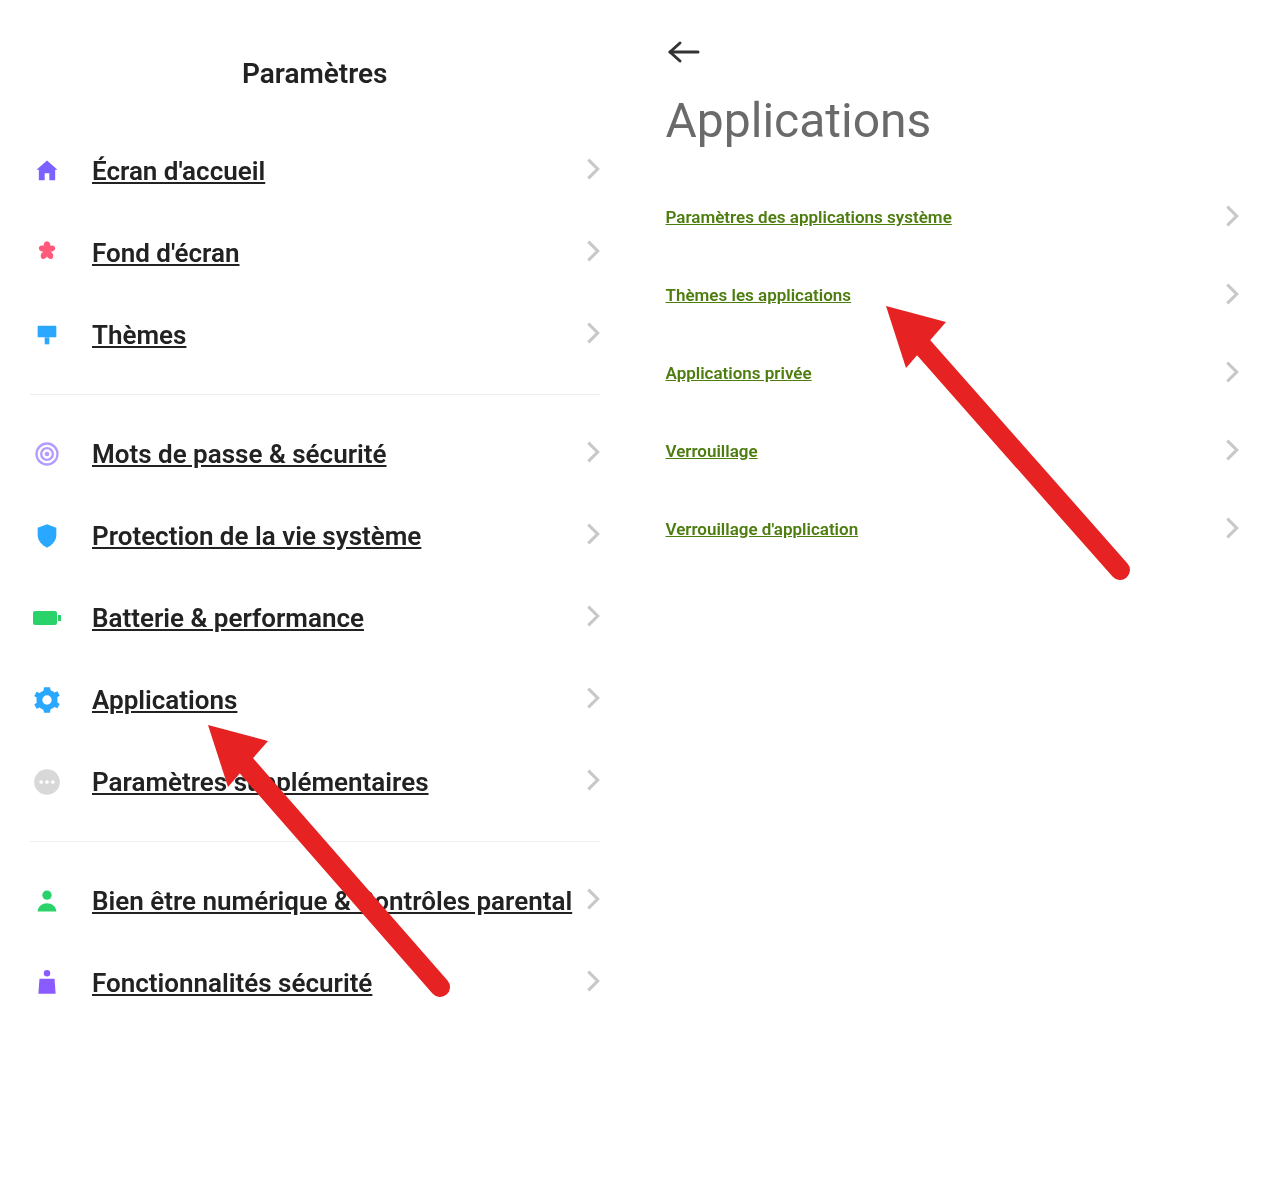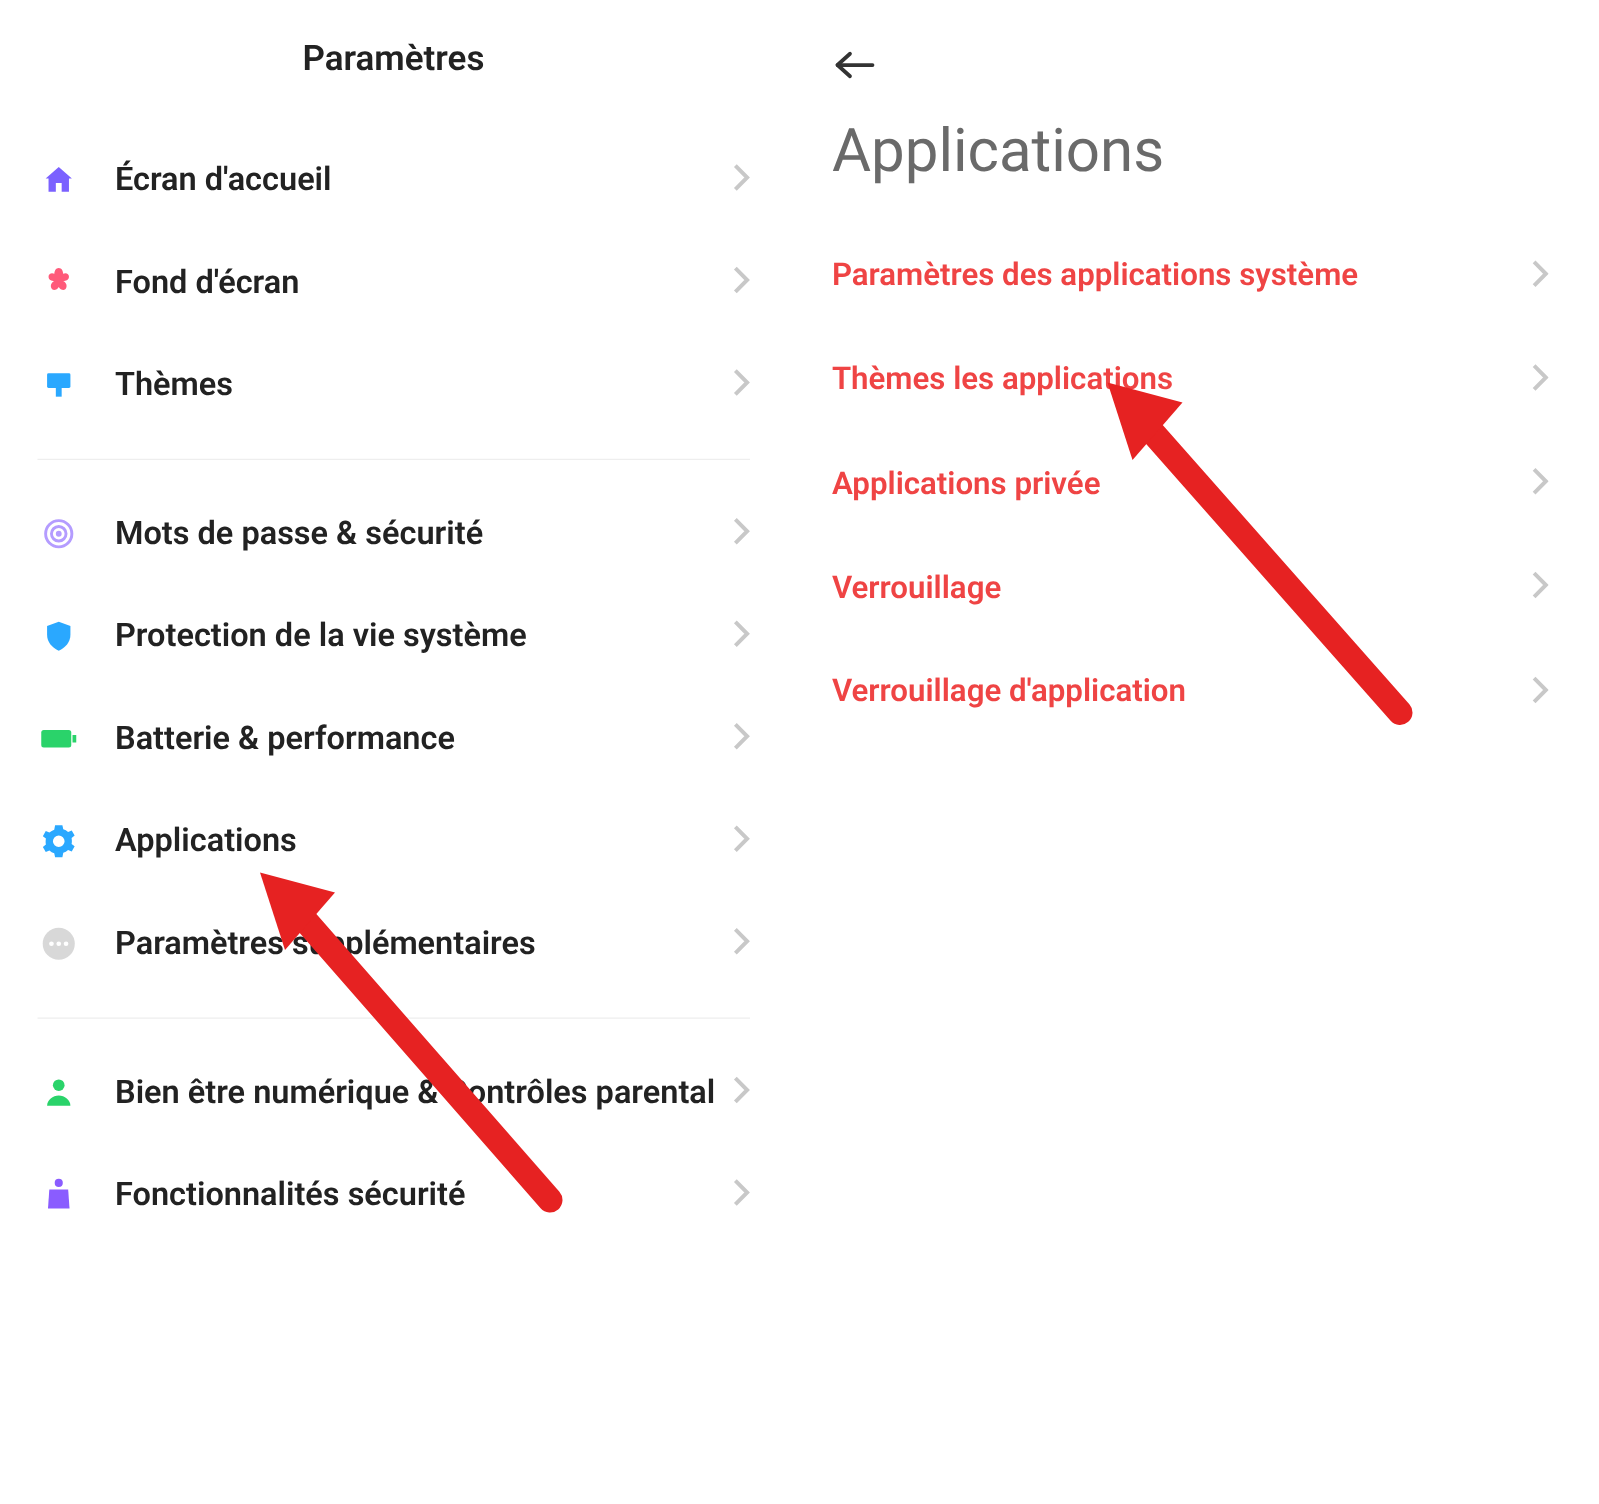--- a/index.html
+++ b/index.html
@@ -10,21 +10,21 @@
       height: 1203px;
       display: flex;
       position: relative;
       overflow: hidden;
     }
     .panel {
       flex: 0 0 50%;
       padding: 10px 0;
       position: relative;
     }
-    .panel-left { padding-left: 20px; padding-right: 30px; }
+    .panel-left { padding-left: 20px; padding-right: 30px; margin-top: 27px; }
     .panel-right { padding-left: 10px; padding-right: 30px; }
     .title-bar {
       text-align: center;
       padding: 20px 0 40px 0;
       font-size: 28px;
       font-weight: 600;
       color: #222;
     }
     .back-btn {
       padding: 30px 0 10px 16px;
@@ -51,41 +51,42 @@
       justify-content: center;
       flex: 0 0 auto;
       margin-right: 28px;
     }
     .row-label {
       flex: 1 1 auto;
       font-size: 26px;
       font-weight: 600;
       color: #222;
       line-height: 1.25;
+      text-decoration: underline;
     }
     .panel-right .row-label {
       font-weight: 600;
       color: #333;
     }
     .row-chevron {
       flex: 0 0 auto;
       color: #c8c8c8;
     }
     .divider {
       height: 1px;
       background: #eeeeee;
       margin: 18px 10px;
     }
     .sub-row {
       display: flex;
       align-items: center;
       padding: 26px 10px 26px 16px;
       cursor: pointer;
     }
-    .sub-row .row-label { font-size: 25px; font-weight: 600; color: #ef4444; }
+    .sub-row .row-label { font-size: 17px; font-weight: 600; color: #4d7c0f; }
     
     .arrow-wrap {
       position: absolute;
       pointer-events: none;
     }
     .arrow-wrap svg { display: block; }
   </style>
 </head>
 <body>
 

